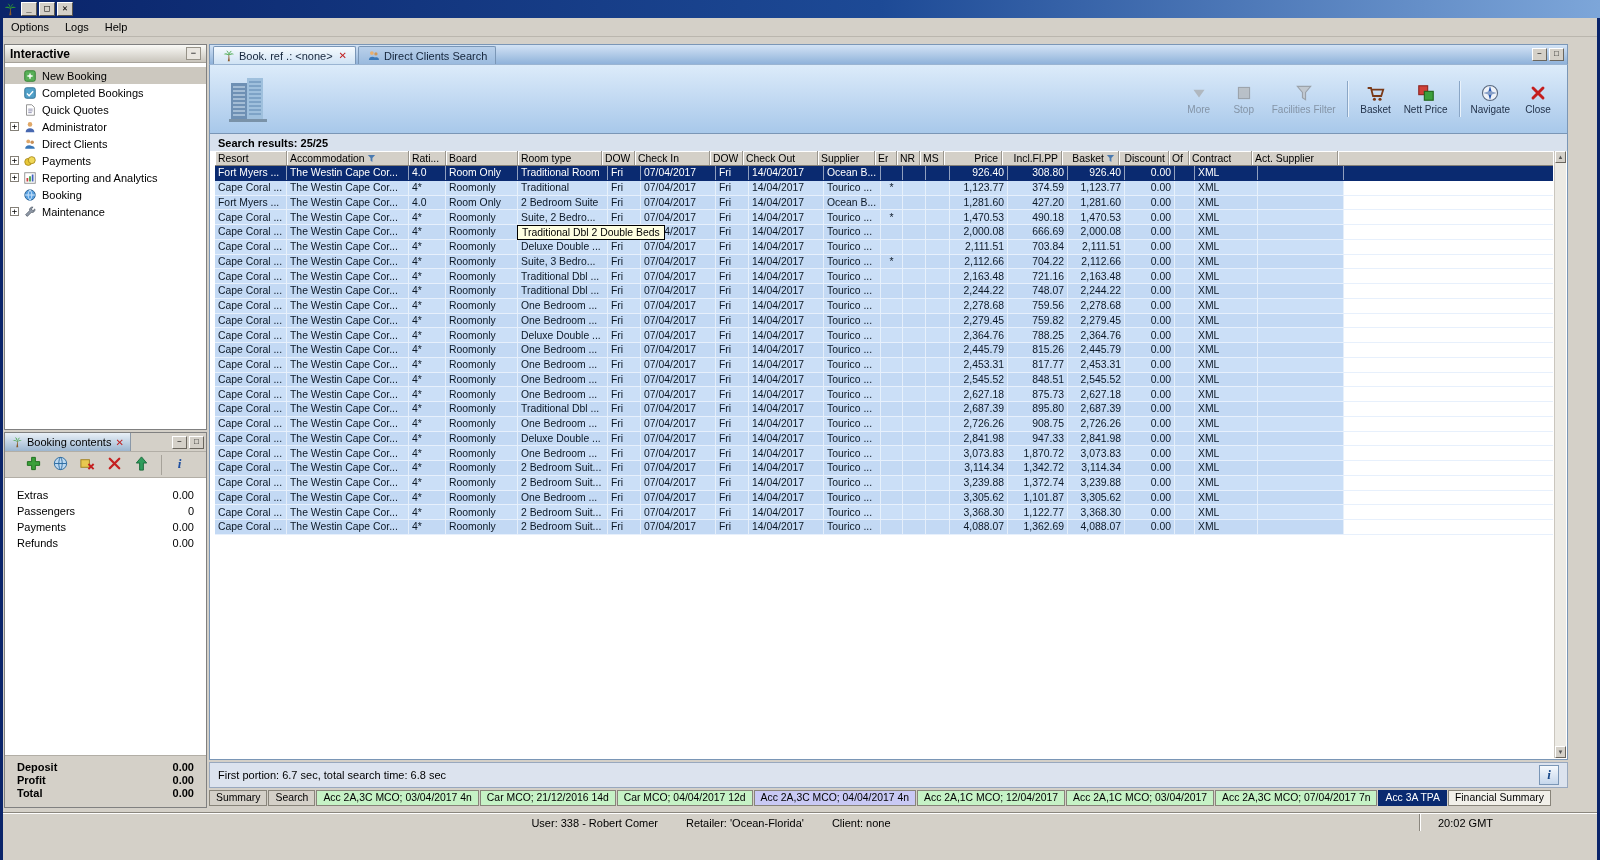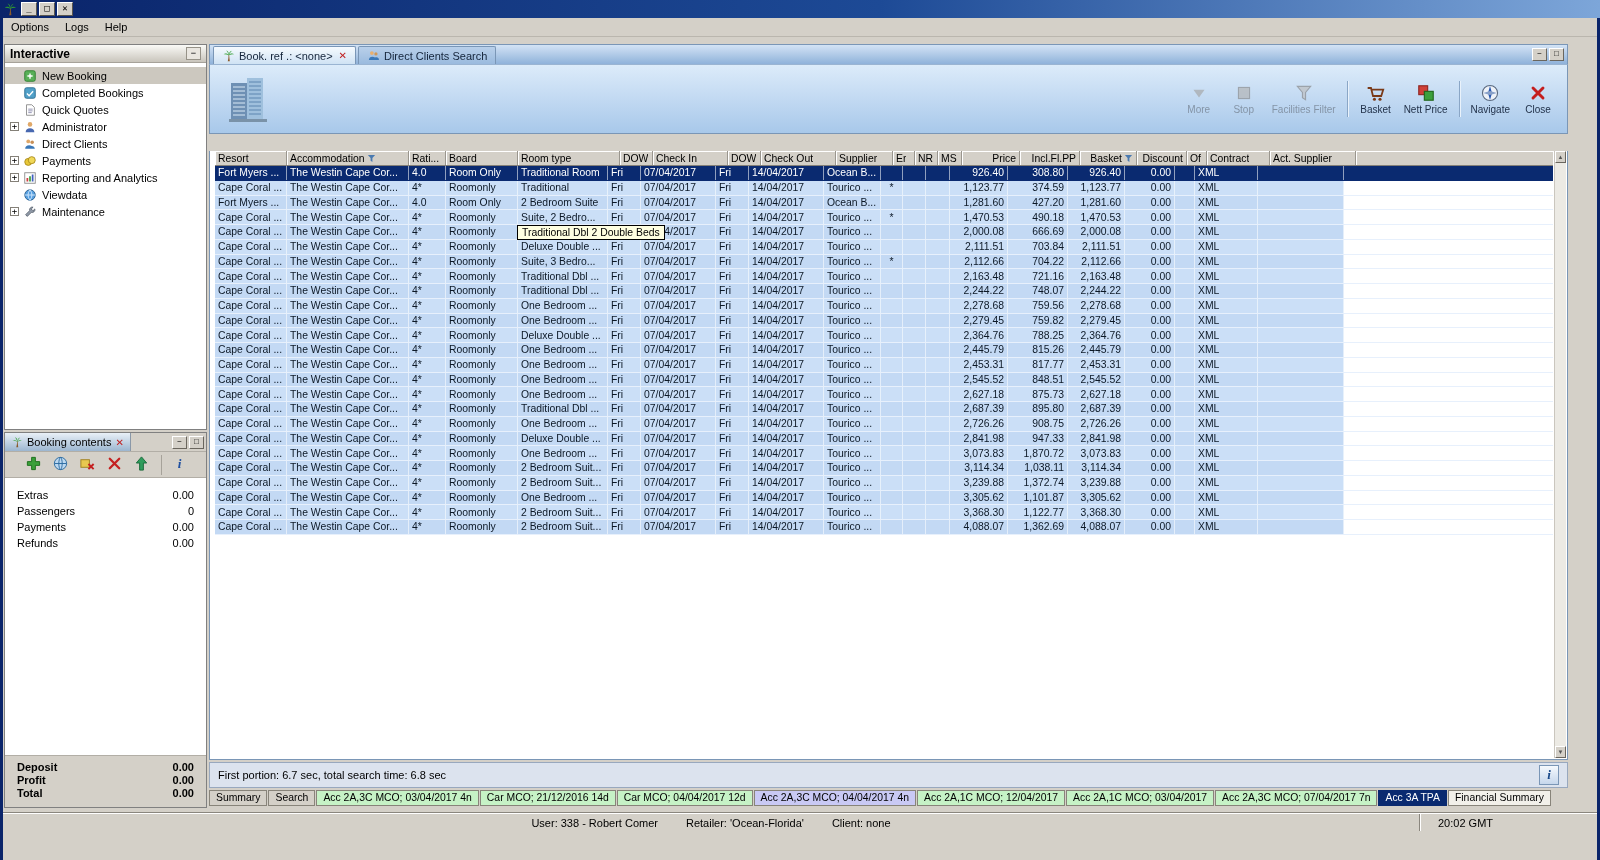--- a/index.html
+++ b/index.html
@@ -218,21 +218,21 @@
             <rect x="10" y="4" width="2" height="8" fill="#4060c0"></rect>
           </svg></span>
         <span class="tree-label">Reporting and Analytics</span>
       </div>
       <div class="tree-item">
         <span class="expander noexp">+</span>
         <span class="tree-icn"><svg viewBox="0 0 16 16">
             <circle cx="8" cy="8" r="6" fill="#58a0e0" stroke="#2a6090"></circle>
             <path d="M2 8h12M8 2a10 10 0 010 12M8 2a10 10 0 000 12" stroke="#d8ecff" fill="none"></path>
           </svg></span>
-        <span class="tree-label">Viewdata</span>
+        <span class="tree-label">Booking</span>
       </div>
       <div class="tree-item">
         <span class="expander">+</span>
         <span class="tree-icn"><svg viewBox="0 0 16 16">
             <path d="M11.5 2.5a3.2 3.2 0 00-3.9 4L3 11.1l1.9 1.9 4.6-4.6a3.2 3.2 0 004-3.9L11.4 6.6 9.4 4.6z" fill="#909aa8" stroke="#5a6470"></path>
           </svg></span>
         <span class="tree-label">Maintenance</span>
       </div>
     </div>
 </div>
@@ -405,40 +405,43 @@
         </div>
         <div class="hbtn">
           <span class="hicn"><svg viewBox="0 0 18 18">
               <path d="M4.5 4.5l9 9M13.5 4.5l-9 9" stroke="#c41e1e" stroke-width="2.6" stroke-linecap="round"></path>
             </svg></span>
           <span>Close</span>
         </div>
       </span>
   </div>
 
+  <div class="results-summary">
+    <span>Search results: 25/25</span>
+  </div>
 
   <div class="grid-wrap">
     <div class="grid-inner">
       <div class="grid-hrow">
           <div class="hcell" style="width: 72px;">
             <span class="hlab">Resort</span>
           </div>
           <div class="hcell" style="width: 122px;">
             <span class="hlab">Accommodation</span>
             <span class="hglyph"><svg viewBox="0 0 10 10">
                 <path d="M1 1h8L6 4.5V9L4 7.5V4.5z" fill="#4a7ab0"></path>
               </svg></span>
           </div>
           <div class="hcell" style="width: 37px;">
             <span class="hlab">Rati...</span>
           </div>
           <div class="hcell" style="width: 72px;">
             <span class="hlab">Board</span>
           </div>
-          <div class="hcell" style="width: 102px;">
+          <div class="hcell" style="width: 84px;">
             <span class="hlab">Room type</span>
           </div>
           <div class="hcell" style="width: 33px;">
             <span class="hlab">DOW</span>
           </div>
           <div class="hcell" style="width: 75px;">
             <span class="hlab">Check In</span>
           </div>
           <div class="hcell" style="width: 33px;">
             <span class="hlab">DOW</span>
@@ -953,21 +956,21 @@
             <div class="gcell" style="width: 90px;">2 Bedroom Suit...</div>
             <div class="gcell" style="width: 33px;">Fri</div>
             <div class="gcell" style="width: 75px;">07/04/2017</div>
             <div class="gcell" style="width: 33px;">Fri</div>
             <div class="gcell" style="width: 75px;">14/04/2017</div>
             <div class="gcell" style="width: 57px;">Tourico ...</div>
             <div class="gcell c" style="width: 22px;"></div>
             <div class="gcell c" style="width: 23px;"></div>
             <div class="gcell c" style="width: 24px;"></div>
             <div class="gcell r" style="width: 58px;">3,114.34</div>
-            <div class="gcell r" style="width: 60px;">1,038.11</div>
+            <div class="gcell r" style="width: 60px;">1,342.72</div>
             <div class="gcell r" style="width: 57px;">3,114.34</div>
             <div class="gcell r" style="width: 50px;">0.00</div>
             <div class="gcell" style="width: 20px;"></div>
             <div class="gcell" style="width: 63px;">XML</div>
             <div class="gcell" style="width: 86px;"></div>
             <div class="fill"></div>
           </div>
           <div class="grid-row">
             <div class="gcell" style="width: 72px;">Cape Coral ...</div>
             <div class="gcell" style="width: 122px;">The Westin Cape Cor...</div>

